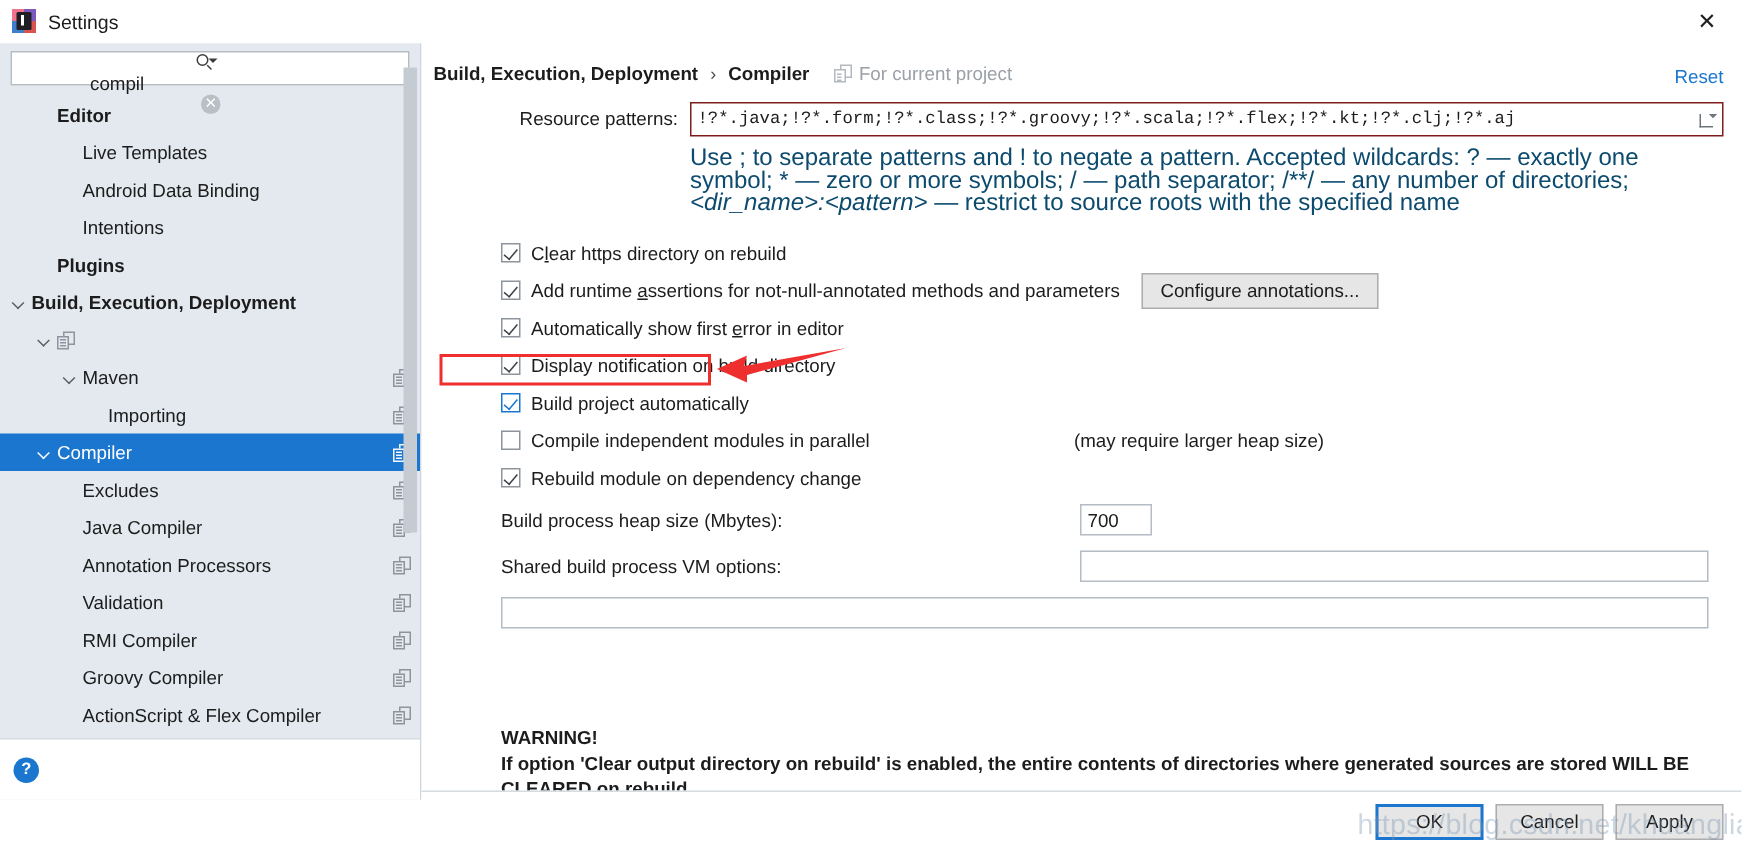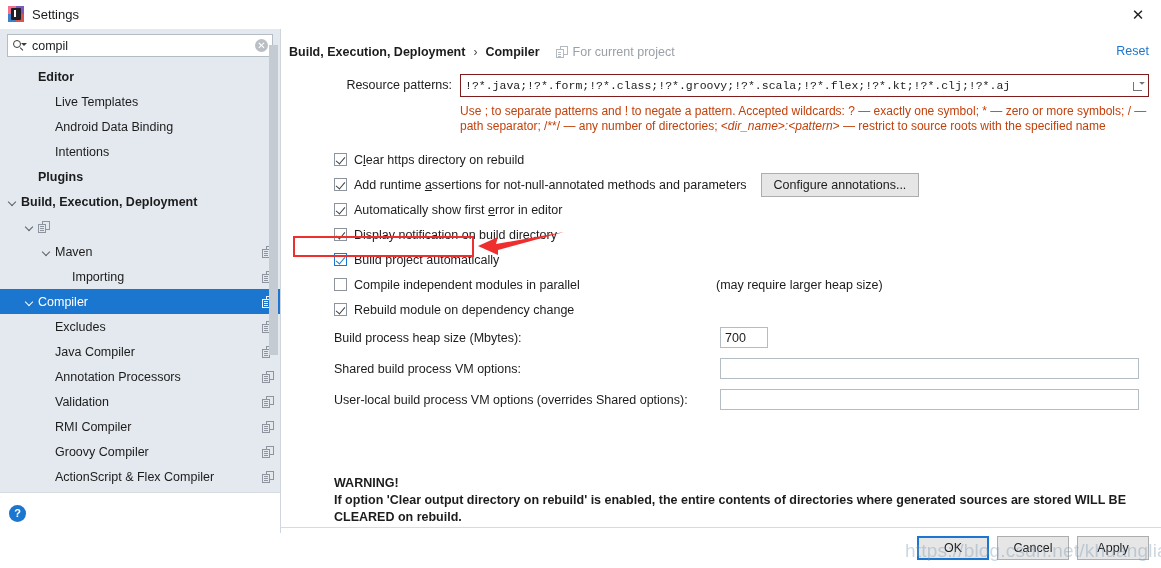--- a/index.html
+++ b/index.html
@@ -81,20 +81,21 @@
     background: #e3e9ef;
   }
   .search-box {
     height: 21px;
     background: #ffffff;
     border: 1px solid #b4bcc4;
     display: flex;
     align-items: center;
     padding: 0 4px 0 5px;
     position: relative;
+    flex-direction: column;
   }
   .search-icon {
     width: 14px; height: 14px;
     flex: none;
     margin-right: 5px;
     position: relative;
   }
   .search-icon .ring {
     position:absolute; left:0; top:1px;
     width:8px; height:8px;
@@ -346,22 +347,22 @@
     content:"";
     position:absolute; right:0px; top:0px;
     width:0;height:0;
     border-left:4px solid transparent;
     border-bottom:4px solid #6f757c;
     transform: rotate(45deg);
   }
 
   .hint {
     margin: 7px 0 0 130px;
-    font-size: 12px;
-    color: #c2410c;
+    font-size: 16px;
+    color: #0c4a6e;
     line-height: 15px;
     max-width: 718px;
   }
   .hint i { font-style: italic; }
 
   .checks { margin-top: 13px; padding-left: 4px; }
   .chk-row {
     display: flex;
     align-items: center;
     height: 25px;
@@ -743,21 +744,20 @@
         <span class="kv-label">Build process heap size (Mbytes):</span>
         <input class="heap-input" type="text" value="700" style="">
       </div>
 
       <div class="kv-row">
         <span class="kv-label">Shared build process VM options:</span>
         <input class="vm-input" type="text" value="" style="">
       </div>
 
       <div class="kv-row">
-        <span class="kv-label">User-local build process VM options (overrides Shared options):</span>
         <input class="vm-input" type="text" value="" style="">
       </div>
 
       <div class="warning">
         <div>WARNING!</div>
         <div>If option 'Clear output directory on rebuild' is enabled, the entire contents of directories where generated sources are stored WILL BE CLEARED on rebuild.</div>
       </div>
 
     </div>
   </div>

